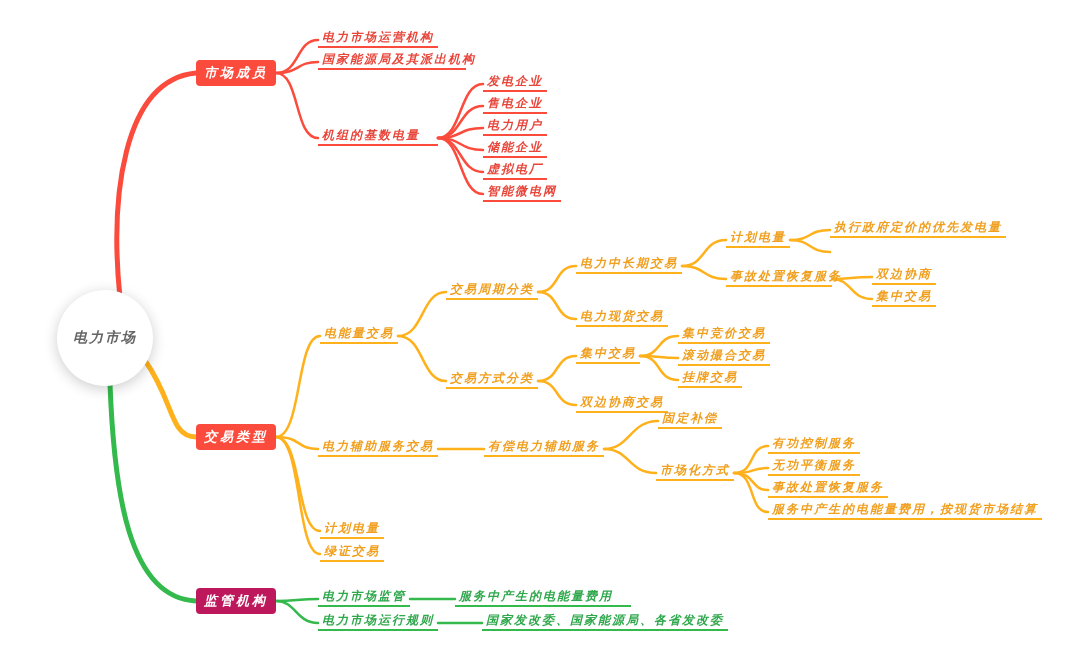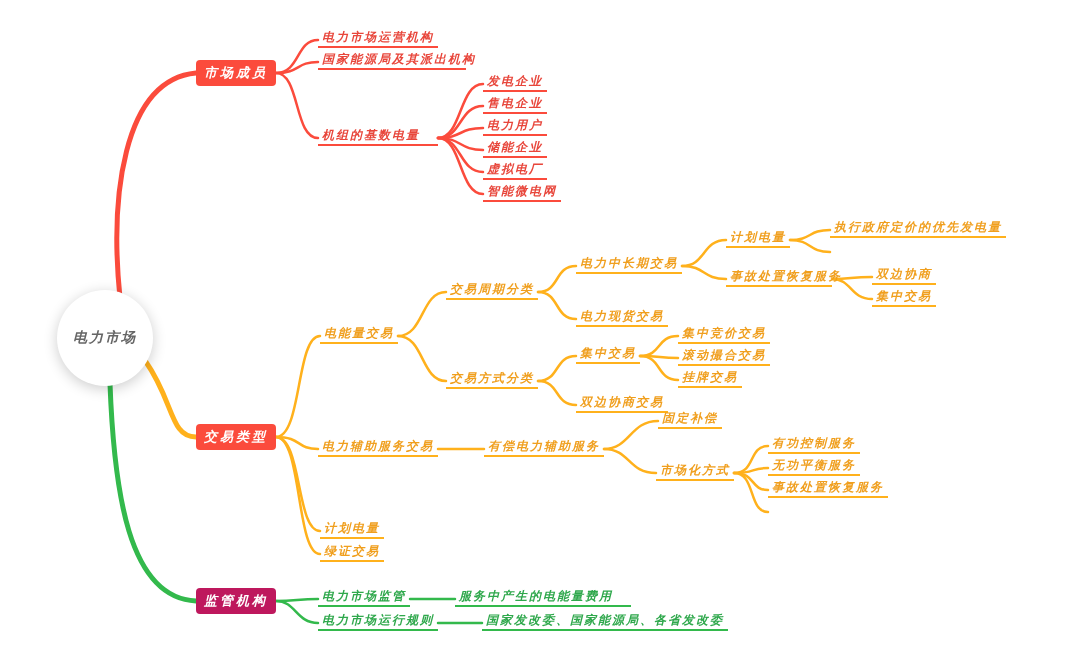--- a/index.html
+++ b/index.html
@@ -120,20 +120,21 @@
   <div class="n y" style="left:678px;top:338px;width:92px;">滚动撮合交易</div>
   <div class="n y" style="left:678px;top:360px;width:64px;">挂牌交易</div>
   <div class="n y" style="left:576px;top:385px;width:92px;">双边协商交易</div>
   <div class="n y" style="left:318px;top:429px;width:120px;">电力辅助服务交易</div>
   <div class="n y" style="left:484px;top:429px;width:120px;">有偿电力辅助服务</div>
   <div class="n y" style="left:658px;top:401px;width:64px;">固定补偿</div>
   <div class="n y" style="left:656px;top:453px;width:78px;">市场化方式</div>
   <div class="n y" style="left:768px;top:426px;width:92px;">有功控制服务</div>
   <div class="n y" style="left:768px;top:448px;width:92px;">无功平衡服务</div>
   <div class="n y" style="left:768px;top:470px;width:120px;">事故处置恢复服务</div>
+  <div class="n y" style="left:768px;top:492px;width:274px;">服务中产生的电能量费用，按现货市场结算</div>
   <div class="n y" style="left:320px;top:511px;width:64px;">计划电量</div>
   <div class="n y" style="left:320px;top:534px;width:64px;">绿证交易</div>
 
   <div class="box green" style="left:196px;top:588px;width:80px;">监管机构</div>
   <div class="n g" style="left:318px;top:579px;width:92px;">电力市场监管</div>
   <div class="n g" style="left:455px;top:579px;width:176px;">服务中产生的电能量费用</div>
   <div class="n g" style="left:318px;top:603px;width:120px;">电力市场运行规则</div>
   <div class="n g" style="left:482px;top:603px;width:246px;">国家发改委、国家能源局、各省发改委</div>
 
 </div>

